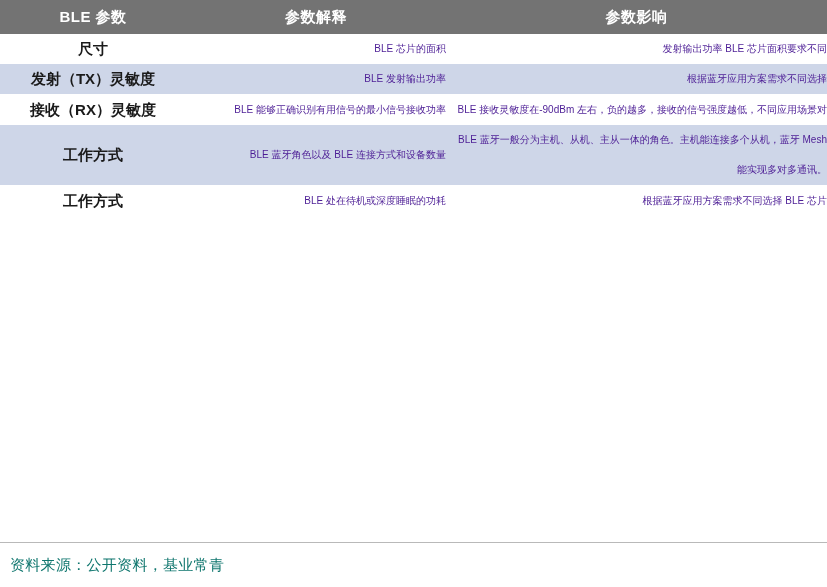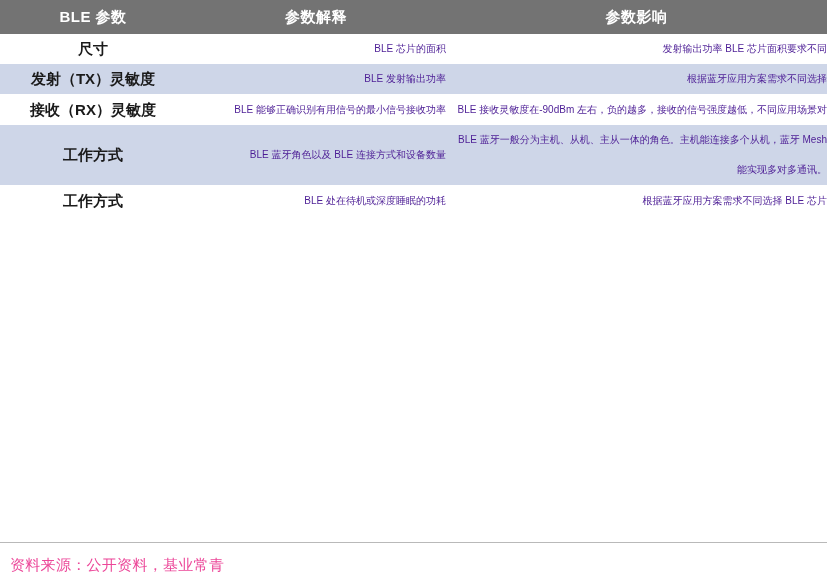--- a/index.html
+++ b/index.html
@@ -74,21 +74,21 @@
     right: 0;
     bottom: 0;
     height: 44px;
     background: #ffffff;
     border-top: 1px solid #b9b9b9;
     display: flex;
     align-items: center;
   }
   .source-text {
     font-size: 15px;
-    color: #ec4899;
+    color: #0f766e;
     padding-left: 10px;
     letter-spacing: 0.3px;
   }
 </style>
 </head>
 <body>
 
 <div class="page">
 
   <table class="ble-table">

